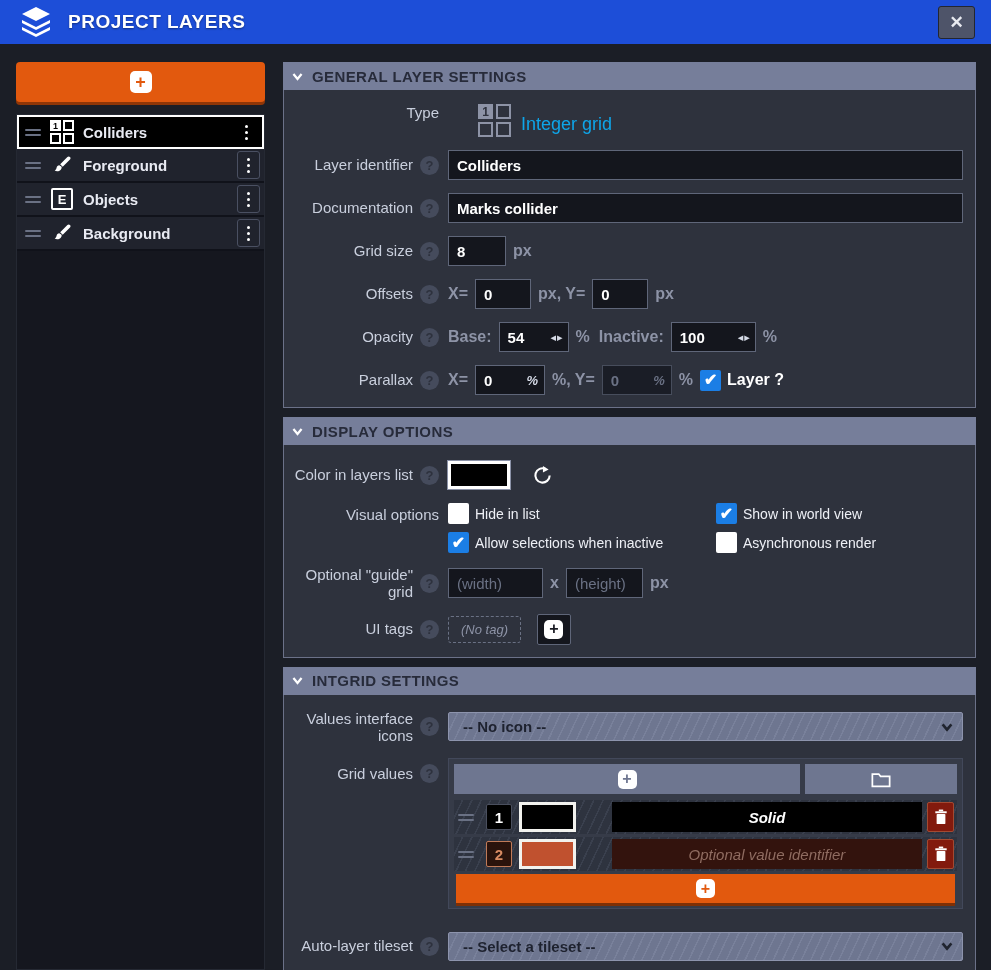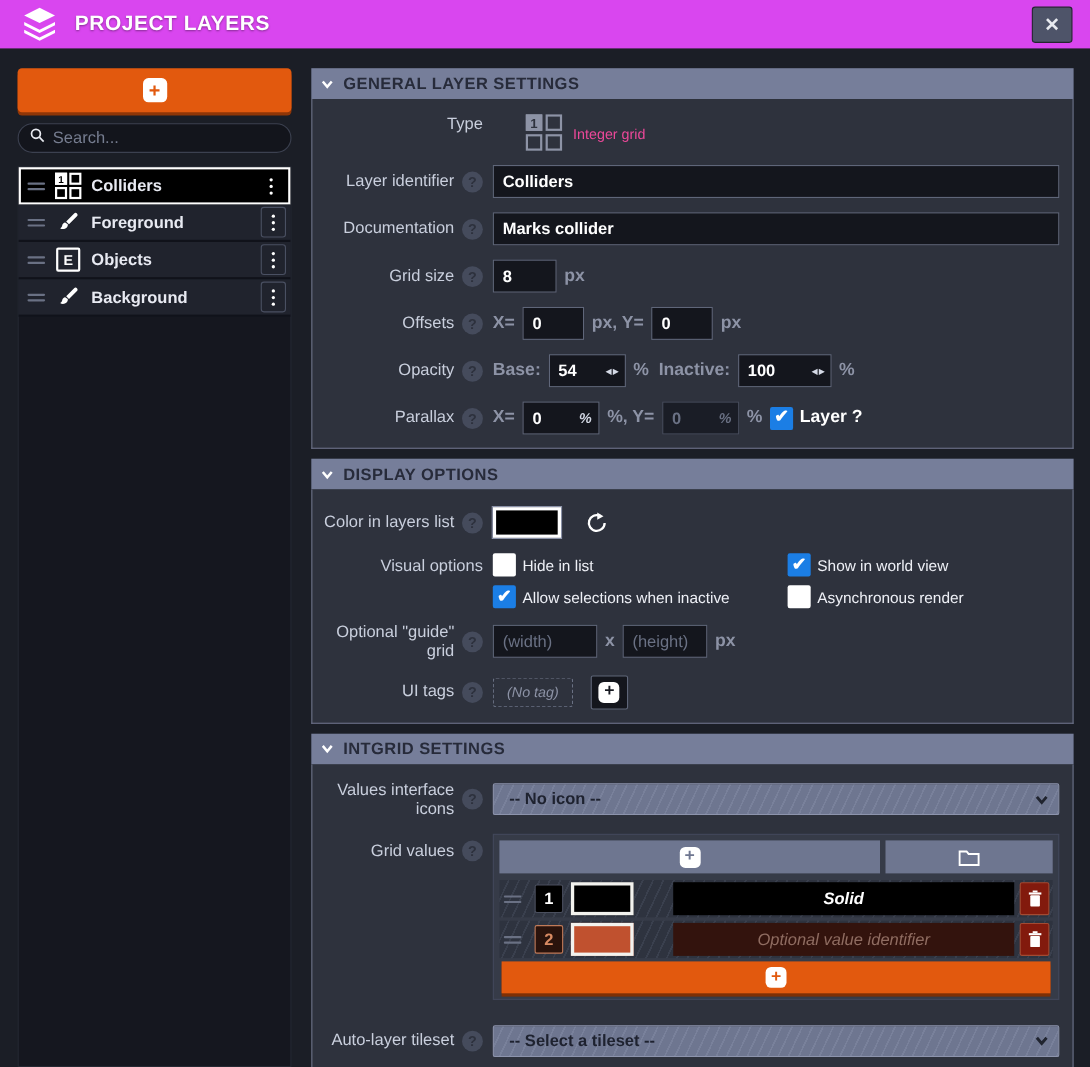--- a/index.html
+++ b/index.html
@@ -1,21 +1,21 @@
 <!DOCTYPE html>
 <html><head>
 <meta charset="utf-8">
 <style>
   * { box-sizing: border-box; margin: 0; padding: 0; }
   html,body { background:#14161c; }
   body { font-family: "Liberation Sans", sans-serif; }
   .app { position:relative; width:991px; height:970px; background:#1b1e26; overflow:hidden; display:flex; flex-direction:column; }
 
   
-  .titlebar { height:44px; background:#d946ef; display:flex; align-items:center; padding:0 16px; flex:none; }
+  .titlebar { height:44px; background:#1d4ed8; display:flex; align-items:center; padding:0 16px; flex:none; }
   .titlebar .logo { margin-right:12px; display:flex; }
   .titlebar h1 { font-size:19px; font-weight:bold; color:#fff; letter-spacing:.5px; text-shadow:0 1px 2px rgba(0,0,0,.4); }
   .close-btn { position:absolute; top:6px; right:16px; width:37px; height:33px; background:#4e5469; border:1px solid #23262f; border-radius:3px; color:#e8eaf0; font-size:17px; font-weight:bold; display:flex; align-items:center; justify-content:center; cursor:pointer; }
 
   .content { flex:1; display:flex; padding:18px 15px 0 16px; gap:18px; min-height:0; }
 
   
   .sidebar { width:249px; display:flex; flex-direction:column; flex:none; }
   .add-layer-btn { height:40px; background:#e2590e; border:none; border-radius:4px; box-shadow:0 3px 0 #8f3607; display:flex; align-items:center; justify-content:center; cursor:pointer; flex:none; }
   .plus-box { background:#fff; border-radius:5px; display:inline-flex; align-items:center; justify-content:center; font-weight:bold; line-height:1; }
@@ -132,29 +132,20 @@
     </button>
   </div>
 
   <div class="content">
 
     <div class="sidebar">
       <button class="add-layer-btn">
         <span class="plus-box lg orange">+</span>
       </button>
 
-      <div class="search-wrap">
-        <span>
-          <svg width="14" height="14" viewBox="0 0 16 16">
-              <circle cx="6.5" cy="6.5" r="4.6" fill="none" stroke="#e8eaf0" stroke-width="1.8"></circle>
-              <line x1="10" y1="10" x2="14.5" y2="14.5" stroke="#e8eaf0" stroke-width="1.8"></line>
-            </svg>
-        </span>
-        <input type="text" placeholder="Search..." style="">
-      </div>
 
       <div class="layer-list">
 
         <div class="layer-row selected">
           <span class="drag-handle">
               <i></i>
               <i></i>
             </span>
           <span class="layer-icon">
             <span class="ig-icon">
@@ -246,21 +237,21 @@
             <div class="flabel">
                 <span class="txt">Type</span>
               </div>
             <div class="fctrl" style="align-items:flex-start;">
               <span class="ig-icon big">
                   <b class="on">1</b>
                   <b></b>
                   <b></b>
                   <b></b>
                 </span>
-              <span style="color:#ec4899;font-size:13px;margin:10px 0 0 10px;">Integer grid</span>
+              <span style="color:#0ea5e9;font-size:18px;margin:10px 0 0 10px;">Integer grid</span>
             </div>
           </div>
 
           <div class="frow">
             <div class="flabel">
               <span class="txt">Layer identifier</span>
               <span class="help">?</span>
             </div>
             <div class="fctrl" style="padding-right:6px;">
               <input class="tbox full" type="text" value="Colliders" style="">

